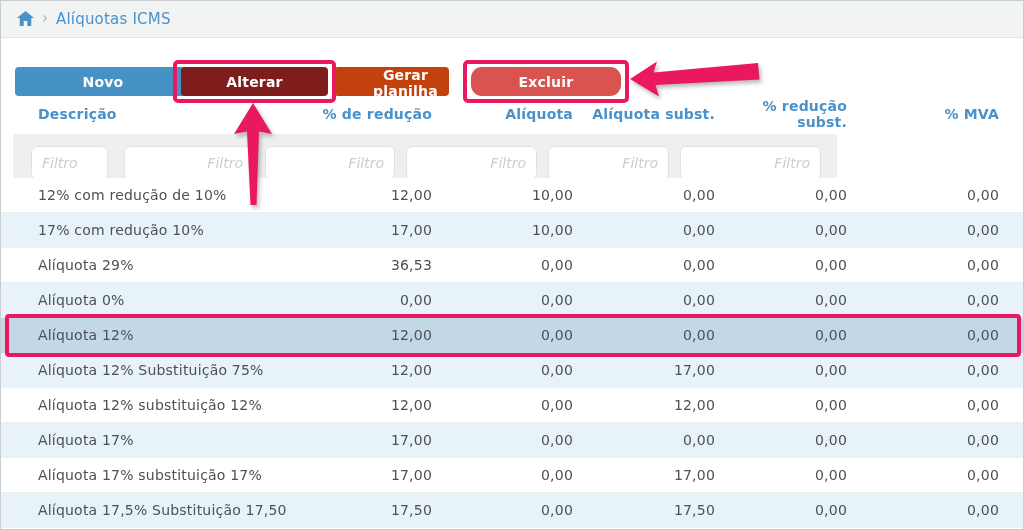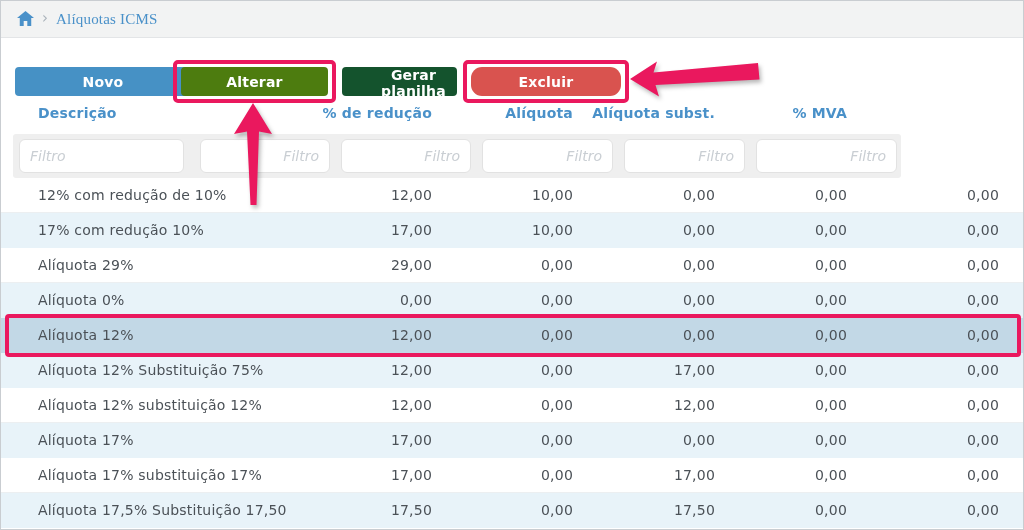--- a/index.html
+++ b/index.html
@@ -9,31 +9,31 @@
     border:1px solid #c9cdd1; background:#ffffff;
   }
   
   .crumb-bar {
     position:absolute; top:0; left:0; right:0; height:37px;
     background:#f2f3f3; border-bottom:1px solid #e3e5e7;
     display:flex; align-items:center; padding-left:16px;
   }
   .home-ic { display:inline-flex; width:17px; height:15px; margin-top:-1px; cursor:pointer; }
   .crumb-sep { color:#a9b2ba; font-size:15px; margin:0 8px 2px 8px; }
-  .crumb-title { color:#4a91c9; font-size:15px; font-weight:500; letter-spacing:.2px;font-family:Liberation Serif, serif; }
+  .crumb-title { color:#4a91c9; font-size:15px; font-weight:500; letter-spacing:.2px; }
 
   
   .btn {
     position:absolute; top:66px; height:29px; border:none; border-radius:4px;
     color:#ffffff; font-family:inherit; font-size:14px; font-weight:600;
     letter-spacing:.2px; cursor:pointer; text-align:center;
   }
   .btn-novo  { left:14px;  width:176px; background:#4691c5; }
-  .btn-alt   { left:180px; width:147px; background:#4d7c0f; }
-  .btn-gerar { left:341px; width:115px; background:#14532d;padding-left:28px; }
+  .btn-alt   { left:180px; width:147px; background:#7f1d1d; }
+  .btn-gerar { left:333px; width:115px; background:#c2410c;padding-left:28px; }
   .btn-excl  { left:470px; width:150px; background:#d9534f;border-radius:11px; }
 
   
   .hl-box {
     position:absolute; border:4px solid #ea185e; border-radius:5px;
     pointer-events:none; z-index:6;
   }
   .hl-alterar { left:172px; top:59px;  width:163px; height:43px; }
   .hl-excluir { left:462px; top:59px;  width:166px; height:43px; }
   .hl-row     { left:4px;   top:313px; width:1016px; height:43px; border-radius:4px; }
@@ -43,22 +43,22 @@
 
   .thead {
     position:absolute; top:97px; left:0; right:0; height:30px;
     padding:0 16px 0 12px;
   }
   .th { color:#4a91c9; font-size:14px; font-weight:600; letter-spacing:.2px; cursor:pointer; }
   .th.desc { padding-left:25px; text-align:left; }
   .th.num  { padding-right:8px; text-align:right; }
 
   .filter-band {
-    position:absolute; top:133px; left:12px; width:888px; height:44px;
-    background:#efefef; border-radius:3px; padding:0;
+    position:absolute; top:133px; left:12px; width:824px; height:44px;
+    background:#efefef; border-radius:3px; padding:12px;
   }
   .filter-band input {
     height:34px; border:1px solid #e2e2e2; border-radius:6px; background:#ffffff;
     font-family:inherit; font-size:14px; font-style:italic; color:#6b7176;
     margin:0 4px 0 7px; padding:0 10px; outline:none; min-width:0;
   }
   .filter-band input.first { margin:0 9px 0 6px; }
   .filter-band input.num { text-align:right; }
   .filter-band input::placeholder { color:#c9ced3; font-style:italic; }
 
@@ -91,20 +91,21 @@
   <button class="btn btn-novo">Novo</button>
   <button class="btn btn-alt">Alterar</button>
   <button class="btn btn-gerar">Gerar planilha</button>
   <button class="btn btn-excl">Excluir</button>
 
   <div class="thead grid">
     <div class="th desc">Descrição</div>
     <div class="th num">% de redução</div>
     <div class="th num">Alíquota</div>
     <div class="th num">Alíquota subst.</div>
+    <div class="th num">% redução subst.</div>
     <div class="th num">% MVA</div>
   </div>
 
   <div class="filter-band grid">
     <input class="first" type="text" placeholder="Filtro" style="">
     <input class="num" type="text" placeholder="Filtro" style="">
     <input class="num" type="text" placeholder="Filtro" style="">
     <input class="num" type="text" placeholder="Filtro" style="">
     <input class="num" type="text" placeholder="Filtro" style="">
     <input class="num" type="text" placeholder="Filtro" style="">
@@ -122,21 +123,21 @@
       <div class="trow grid alt">
         <div class="cell desc">17% com redução 10%</div>
         <div class="cell num">17,00</div>
         <div class="cell num">10,00</div>
         <div class="cell num">0,00</div>
         <div class="cell num">0,00</div>
         <div class="cell num">0,00</div>
       </div>
       <div class="trow grid">
         <div class="cell desc">Alíquota 29%</div>
-        <div class="cell num">29,00</div>
+        <div class="cell num">36,53</div>
         <div class="cell num">0,00</div>
         <div class="cell num">0,00</div>
         <div class="cell num">0,00</div>
         <div class="cell num">0,00</div>
       </div>
       <div class="trow grid alt">
         <div class="cell desc">Alíquota 0%</div>
         <div class="cell num">0,00</div>
         <div class="cell num">0,00</div>
         <div class="cell num">0,00</div>

